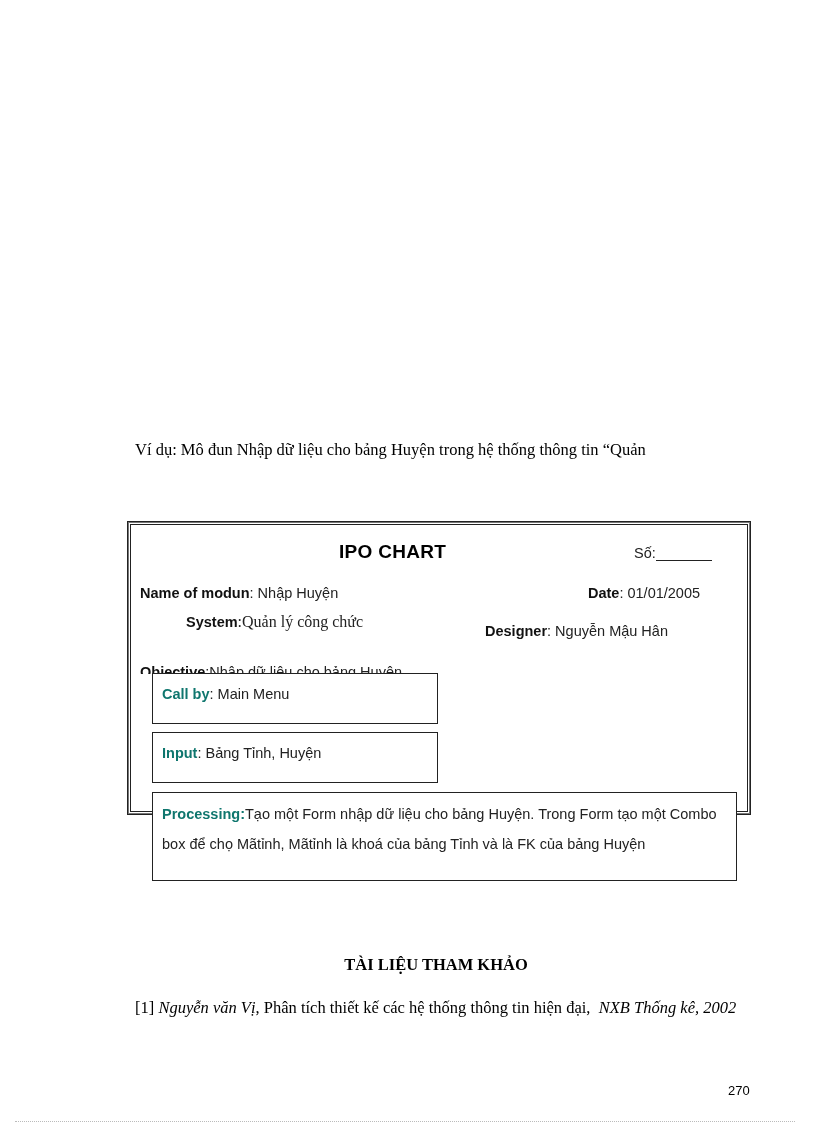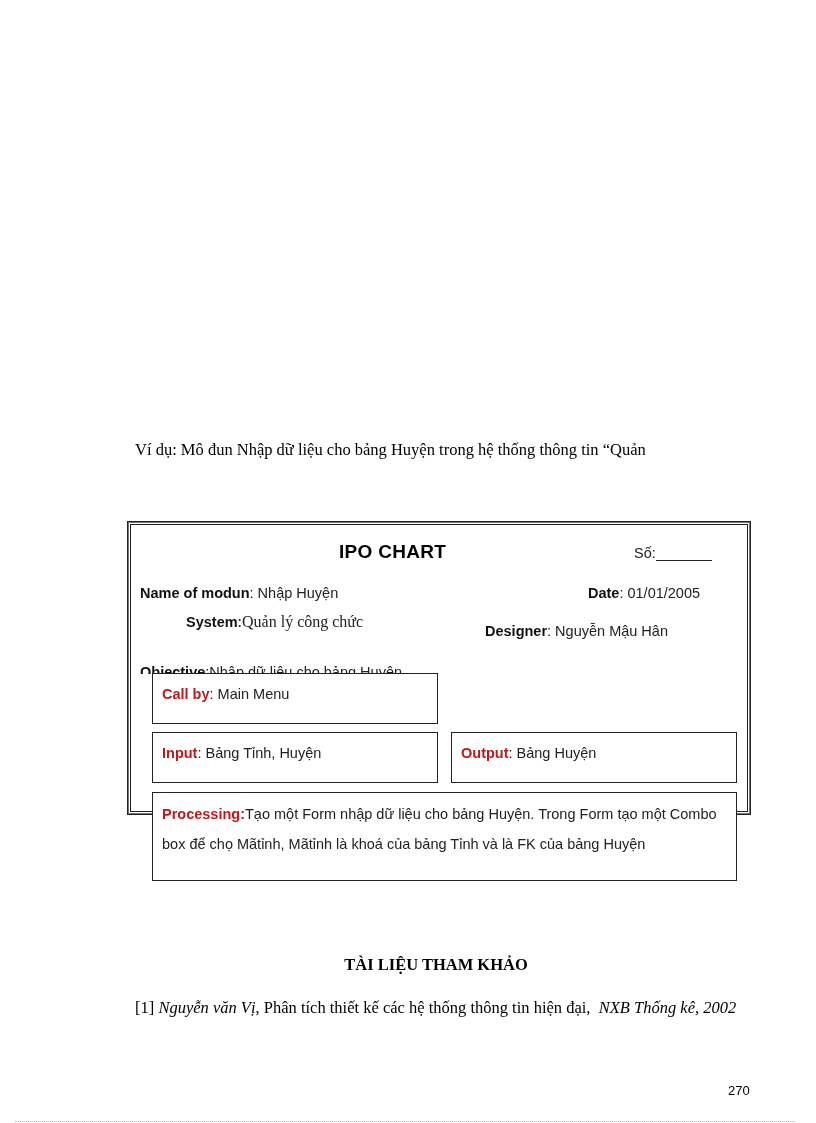--- a/index.html
+++ b/index.html
@@ -32,21 +32,21 @@
     .f-date { left: 457px; top: 60px; }
     .f-system { left: 9px; top: 88px; margin-left: 46px; }
     .f-system .v { font-family: "Liberation Serif", serif; font-size: 16px; }
     .f-designer { left: 354px; top: 98px; }
     .f-objective { left: 9px; top: 136px; height: 13px; overflow: hidden; line-height: 22px; }
 
     .box {
       position: absolute; background: #fff; border: 1px solid #222; box-sizing: border-box;
       font-size: 14.5px; color: #222; padding: 12px 9px;
     }
-    .box b { color: #b91c1c; }
+    .box b { color: #0f766e; }
     .b-callby { left: 21px; top: 148px; width: 286px; height: 51px; }
     .b-call { left: 320px; top: 148px; width: 286px; height: 51px; }
     .b-input { left: 21px; top: 207px; width: 286px; height: 51px; }
     .b-output { left: 320px; top: 207px; width: 286px; height: 51px; }
     .b-proc {
       left: 21px; top: 267px; width: 585px; height: 89px; line-height: 30px; padding: 6px 9px 12px 9px; overflow: hidden;
     }
 
     .refs-title {
       position: absolute; left: 0; width: 816px; top: 955px; text-align: center;
@@ -76,21 +76,20 @@
   <div class="field f-name"><b>Name of modun</b><span>: Nhập Huyện</span></div>
   <div class="field f-date"><b>Date</b><span>: 01/01/2005</span></div>
 
   <div class="field f-system"><b>System</b><span class="v">:Quản lý công chức</span></div>
   <div class="field f-designer"><b>Designer</b><span>: Nguyễn  Mậu Hân</span></div>
 
   <div class="field f-objective"><b>Objective</b><span>:Nhập dữ liệu cho bảng Huyện</span></div>
 
   <div class="box b-callby"><b>Call by</b><span>: Main Menu</span></div>
   <div class="box b-input"><b>Input</b><span>: Bảng Tỉnh, Huyện</span></div>
-  <div class="box b-output"><b>Output</b><span>: Bảng Huyện</span></div>
   <div class="box b-proc"><b>Processing:</b><span>Tạo một Form nhập dữ liệu cho bảng Huyện.  Trong Form tạo một Combo box để chọ Mãtỉnh, Mãtỉnh là khoá của bảng Tỉnh và là FK của bảng Huyện</span></div>
 </div>
 
 <div class="refs-title serif">TÀI LIỆU THAM KHẢO</div>
 <div class="ref serif"><span>[1]</span> <i>Nguyễn văn Vị</i><span>, Phân tích thiết kế các hệ thống thông tin hiện đại,</span>&nbsp; <i>NXB Thống kê, 2002</i></div>
 
 <div class="pageno sans">270</div>
 <div class="footer-rule"></div>
 
 </body></html>

